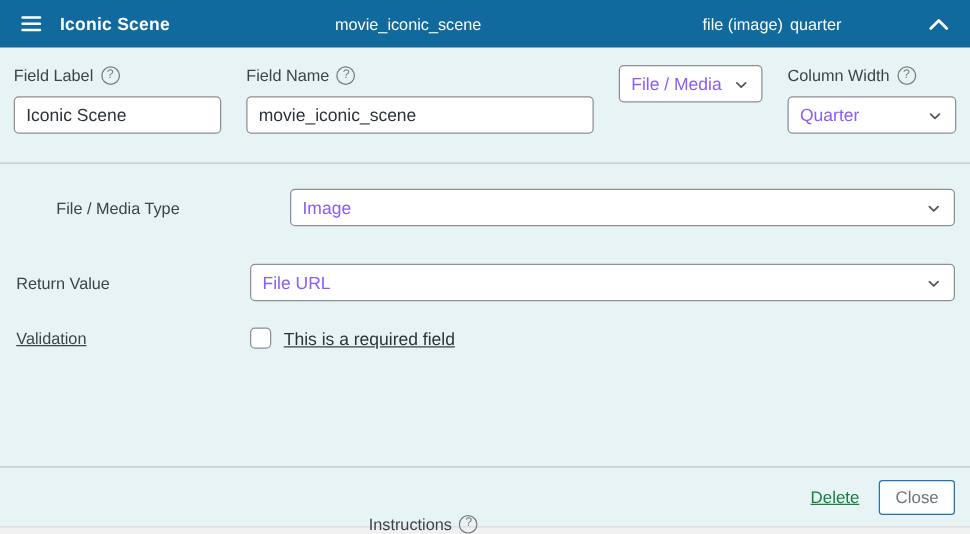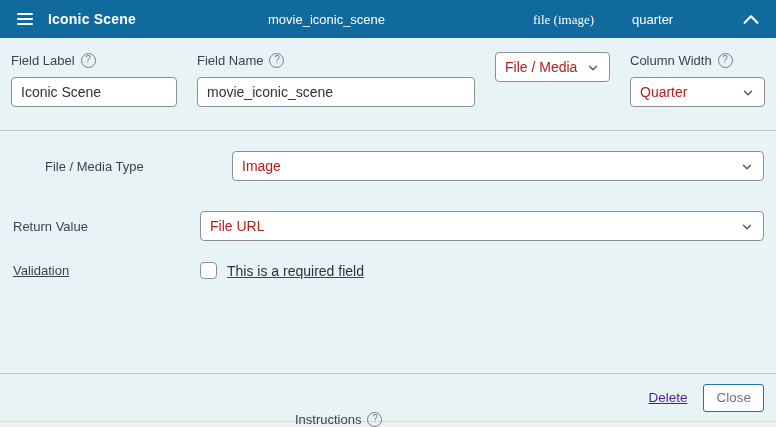--- a/index.html
+++ b/index.html
@@ -13,21 +13,21 @@
   .panel { width:776px; height:421px; background:#e8f3f5; }
 
   
   .hdr {
     position:relative; height:38px; background:#116a9e; color:#fff;
   }
   .hamburger { position:absolute; left:17px; top:13px; width:16px; height:12px; cursor:pointer; }
   .hamburger span { display:block; height:2px; background:#fff; border-radius:1px; margin-bottom:3px; }
   .hdr-title { position:absolute; left:48px; top:11px; font-size:14px; font-weight:bold; letter-spacing:.2px; }
   .hdr-name  { position:absolute; left:268px; top:12px; font-size:13px; }
-  .hdr-type  { position:absolute; left:533px; top:12px; font-size:13px;font-family:Liberation Serif, serif; }
+  .hdr-type  { position:absolute; left:562px; top:12px; font-size:13px; }
   .hdr-width { position:absolute; left:632px; top:12px; font-size:13px; }
   .hdr-collapse { position:absolute; right:14px; top:9px; width:22px; height:22px; cursor:pointer; }
 
   
   .toprow {
     display:flex; gap:20px; padding:14px 11px 4px 11px; height:93px;
     border-bottom:1px solid #c3c4c7;
   }
   .tf { display:flex; flex-direction:column; }
   .tf-1 { width:166px; } .tf-2 { flex:1; } .tf-3 { width:115px; } .tf-4 { width:135px; }
@@ -38,21 +38,21 @@
     color:#787c82; font-size:10px; line-height:1; cursor:pointer; flex:0 0 auto;
   }
   .text-input {
     height:30px; width:100%; border:1px solid #8c8f94; border-radius:4px;
     background:#fff; padding:0 9px; font-size:14px; color:#2c3338;
     font-family:"Liberation Sans", sans-serif;
   }
   .select {
     position:relative; height:30px; background:#fff; border:1px solid #8c8f94;
     border-radius:4px; display:flex; align-items:center; padding:0 30px 0 9px;
-    font-size:14px; color:#b91c1c; cursor:pointer; white-space:nowrap;
+    font-size:14px; color:#8b5cf6; cursor:pointer; white-space:nowrap;
   }
   .select .chev { position:absolute; right:9px; top:8px; }
 
   
   .settings { padding:20px 12px 14px 13px; height:243px; border-bottom:1px solid #c3c4c7; }
   .srow { display:flex; align-items:center; }
   .srow.top-align { align-items:center;flex-direction:column; }
   .srow-label { width:187px; flex:0 0 187px; font-size:13px; color:#3c434a; display:flex; align-items:center; gap:6px; }
   .srow-ctl { flex:1; }
   .mb-30 { margin-bottom:30px;margin-left:32px; } .mb-21 { margin-bottom:21px; } .mb-31 { margin-bottom:44px;text-decoration:underline; }
@@ -71,21 +71,21 @@
     font-family:"Liberation Sans", sans-serif;
   }
   .grip { position:absolute; right:3px; bottom:3px; }
 
   
   .footer {
     height:47px; display:flex; align-items:center; justify-content:flex-end;
     gap:16px; padding-right:12px;
   }
   .delete-link {
-    color:#4c1d95; font-size:13.5px; text-decoration:underline; cursor:pointer;
+    color:#15803d; font-size:13.5px; text-decoration:underline; cursor:pointer;
   }
   .close-btn {
     min-width:58px; height:28px; background:#fdfeff; border:1px solid #2271b1;
     border-radius:3px; color:#737373; font-size:13.5px; cursor:pointer;
     font-family:"Liberation Sans", sans-serif; padding:0 12px;
   }
   .page-bottom { height:6px; background:#f0f0f1; border-top:1px solid #dcdcde; }
 </style>
 </head>
 <body>

